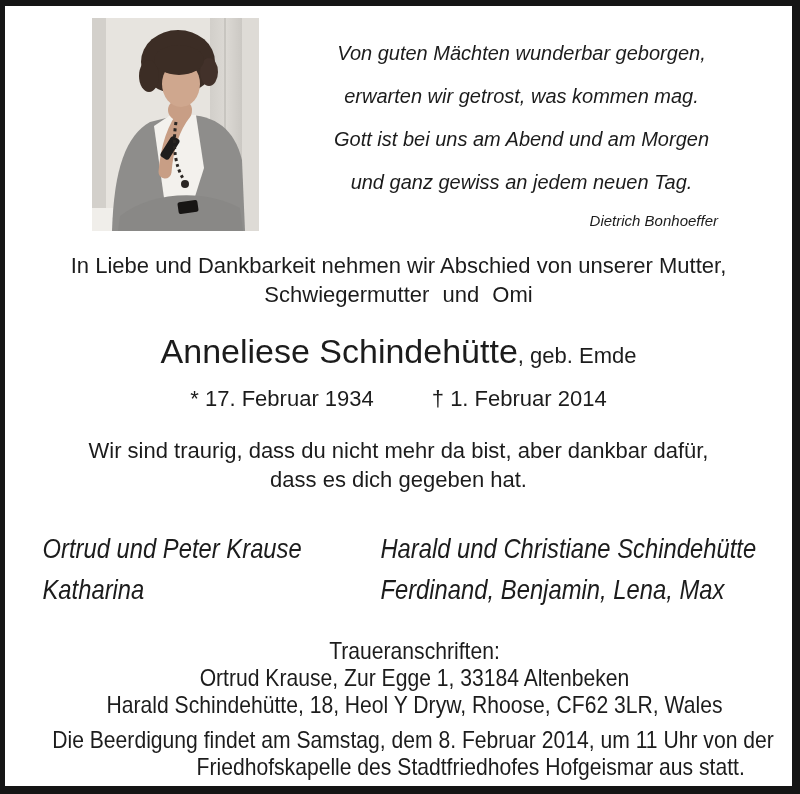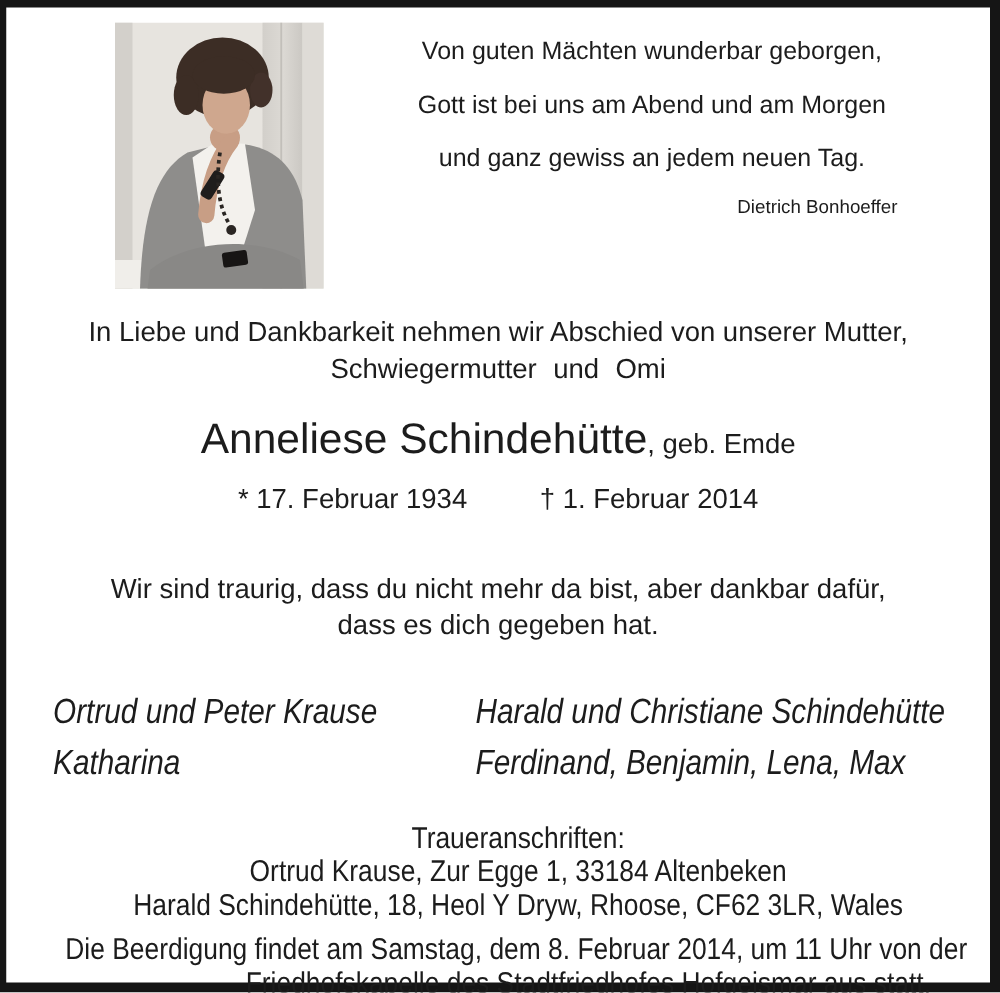--- a/index.html
+++ b/index.html
@@ -16,21 +16,22 @@
     border-style: solid;
     border-color: #151515;
     border-width: 6px 8px 8px 5px;
     background: #ffffff;
     position: relative;
   }
 
   
   .top {
     display: flex;
-    align-items: flex-start;
+    align-items: flex-end;
+    font-style: italic;
   }
   .photo {
     margin: 12px 0 0 87px;
     width: 167px; height: 213px;
     flex: 0 0 auto;
     line-height: 0;
   }
   .quote {
     flex: 1 1 auto;
     margin: 14px 38px 0 30px;
@@ -69,21 +70,21 @@
 
   .dates {
     margin-top: 6px;
     text-align: center;
     font-size: 22px;
     line-height: 26px;
   }
   .date-gap { display: inline-block; width: 58px; }
 
   .grief {
-    margin-top: 44px;
+    margin-top: 24px;
     text-align: center;
     font-size: 22px;
     line-height: 29px;
   }
 
   
   .family {
     margin-top: 34px;
     display: flex;
   }
@@ -159,20 +160,21 @@
         <circle cx="93" cy="166" r="4" fill="#2a2623"></circle>
 
         <path d="M28,198 C58,174 112,170 148,190 L151,213 L26,213 Z" fill="#898886"></path>
 
         <rect x="86" y="183" width="20" height="12" rx="2" fill="#171514" transform="rotate(-8 96 189)"></rect>
       </svg>
     </div>
 
     <div class="quote">
       <div class="quote-line">Von guten Mächten wunderbar geborgen,</div>
+      <div class="quote-line">erwarten wir getrost, was kommen mag.</div>
       <div class="quote-line">Gott ist bei uns am Abend und am Morgen</div>
       <div class="quote-line">und ganz gewiss an jedem neuen Tag.</div>
       <div class="quote-author">Dietrich Bonhoeffer</div>
     </div>
   </div>
 
   <div class="intro">
     <div>In Liebe und Dankbarkeit nehmen wir Abschied von unserer Mutter,</div>
     <div class="wide-words">Schwiegermutter und Omi</div>
   </div>

